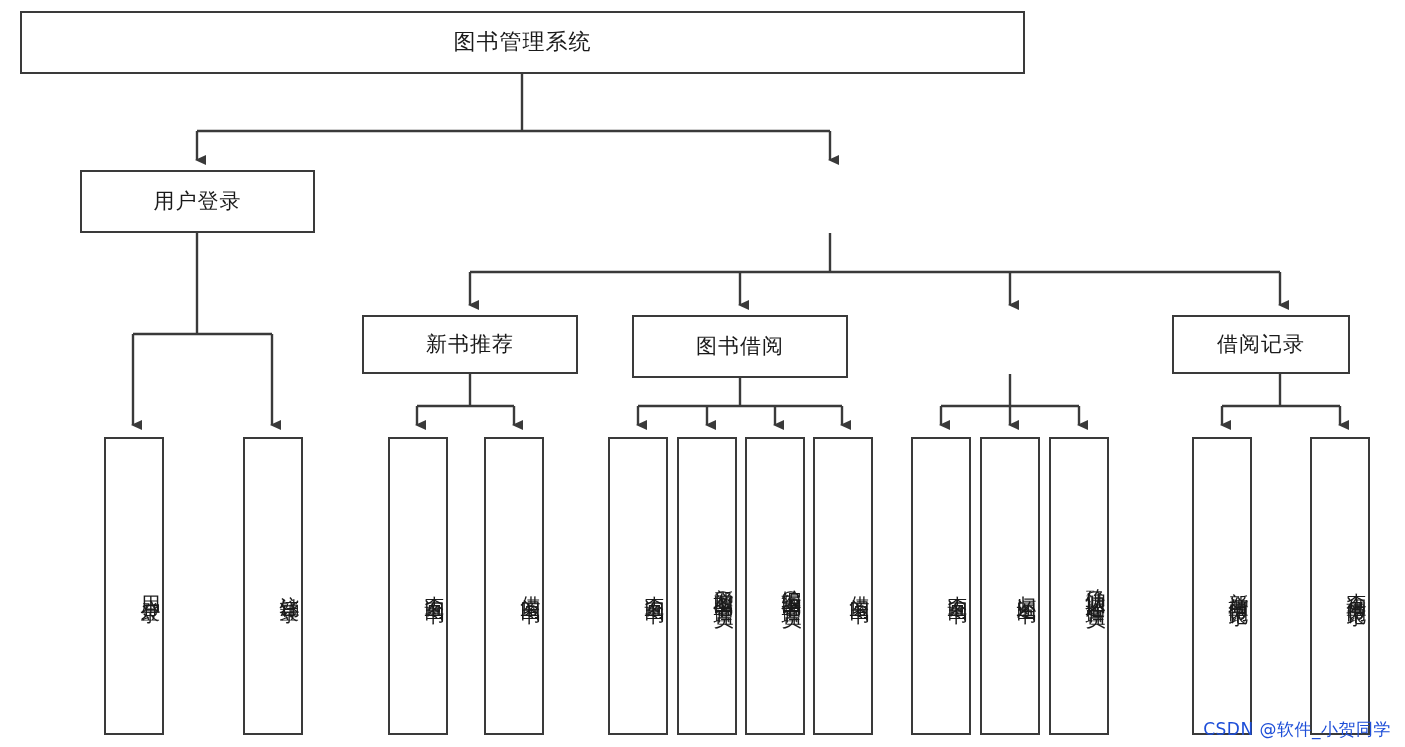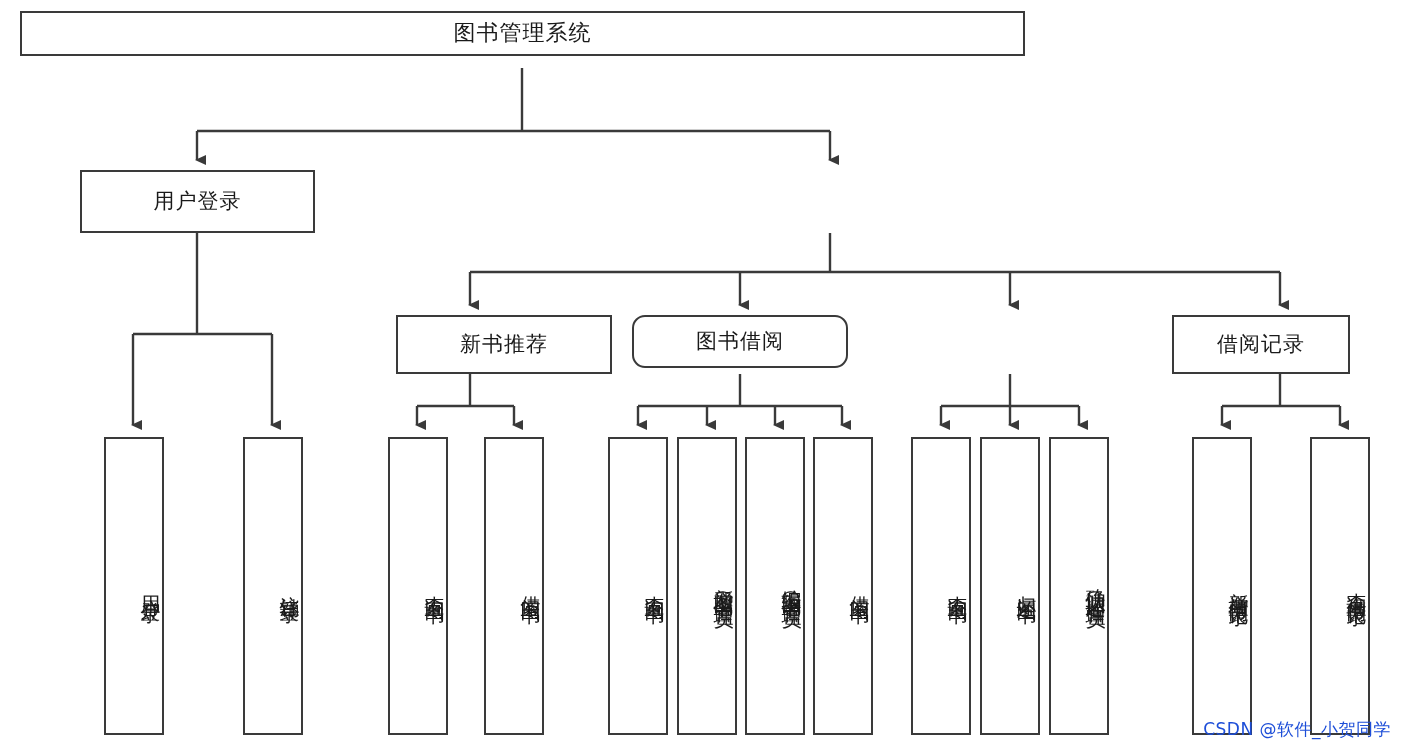--- a/index.html
+++ b/index.html
@@ -121,32 +121,32 @@
       <path d="M1010,406 L1010,425" marker-end="url(#arrow)"></path>
       <path d="M1079,406 L1079,425" marker-end="url(#arrow)"></path>
 
       <path d="M1280,374 L1280,406"></path>
       <path d="M1222,406 L1340,406"></path>
       <path d="M1222,406 L1222,425" marker-end="url(#arrow)"></path>
       <path d="M1340,406 L1340,425" marker-end="url(#arrow)"></path>
     </g>
   </svg>
 
-  <div class="node horiz title" style="left:20px; top:11px; width:1005px; height:45px;text-align:right;">
+  <div class="node horiz title" style="left:20px; top:11px; width:1005px; height:63px;text-align:right;">
     <span>图书管理系统</span>
   </div>
 
   <div class="node horiz" style="left:80px; top:170px; width:235px; height:63px;">
     <span>用户登录</span>
   </div>
 
-  <div class="node horiz" style="left:362px; top:315px; width:216px; height:59px;margin-left:34px;">
+  <div class="node horiz" style="left:362px; top:315px; width:216px; height:59px;">
     <span>新书推荐</span>
   </div>
-  <div class="node horiz" style="left:632px; top:315px; width:216px; height:53px;border-radius:13px;">
+  <div class="node horiz" style="left:632px; top:315px; width:216px; height:63px;">
     <span>图书借阅</span>
   </div>
   <div class="node horiz" style="left:1172px; top:315px; width:178px; height:59px;">
     <span>借阅记录</span>
   </div>
 
   <div class="node vert" style="left:104px; top:437px; width:60px; height:298px;">
     <span>用户登录</span>
   </div>
   <div class="node vert" style="left:243px; top:437px; width:60px; height:298px;">

